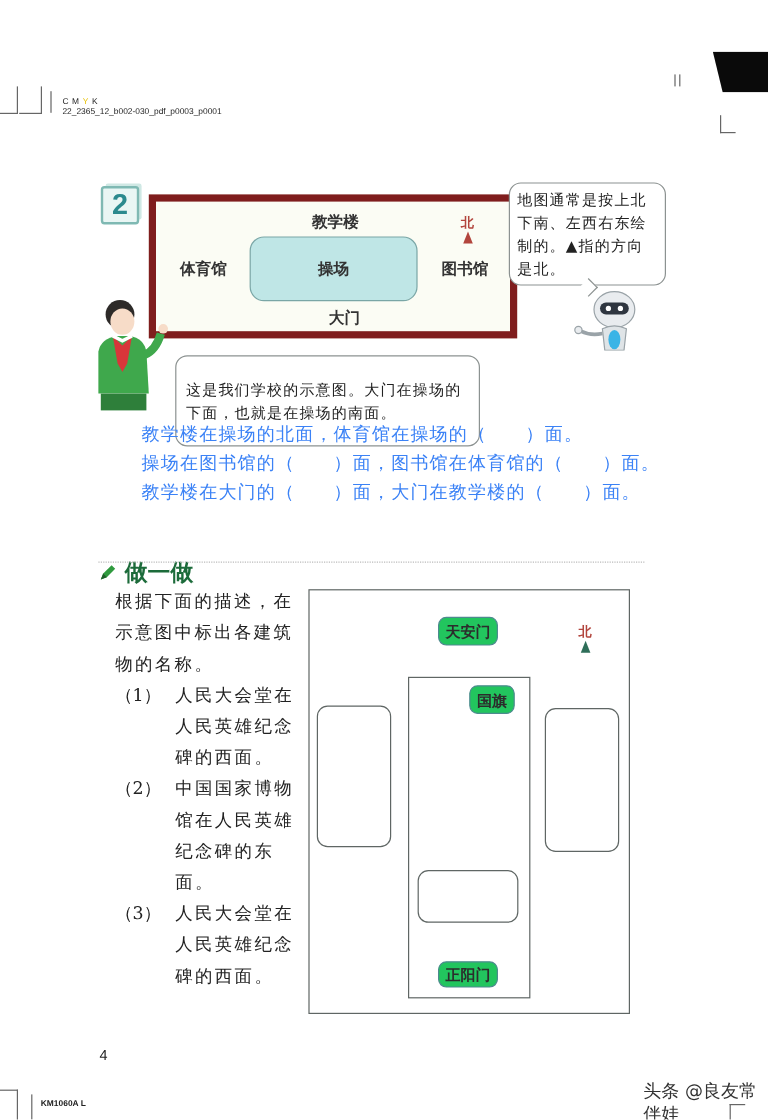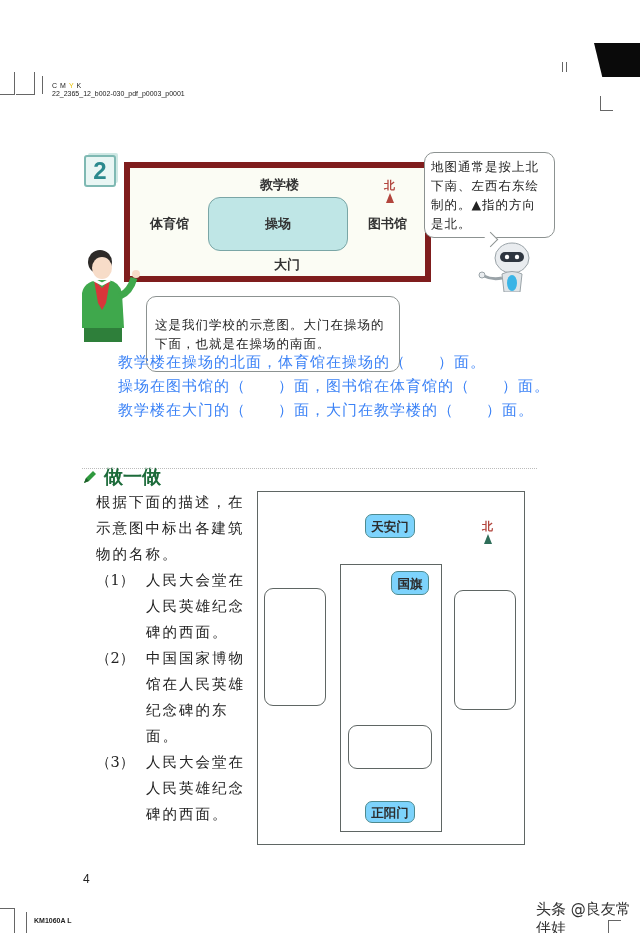--- a/index.html
+++ b/index.html
@@ -25,21 +25,21 @@
   .robot-bubble{left:424px;top:152px;width:117px;padding:4px 6px;letter-spacing:1px;}
   .kid-bubble{left:146px;top:296px;width:236px;padding:18px 8px;letter-spacing:1px;}
   .q-lines{position:absolute;left:118px;top:350px;font-size:15px;line-height:24px;color:#3b82f6;letter-spacing:1px;}
   .section-head{position:absolute;left:82px;top:440px;display:flex;align-items:center;gap:6px;font-size:19px;color:#1c6b3a;font-weight:bold;margin-top:24px;}
   .dotted{position:absolute;left:82px;top:468px;width:455px;border-top:1px dotted #bbb;}
   .instr{position:absolute;left:96px;top:489px;font-size:14.5px;line-height:26px;color:#222;letter-spacing:2px;}
   .instr .item{display:flex;}
   .instr .idx{width:50px;flex:none;letter-spacing:0;}
   .map2{position:absolute;left:257px;top:491px;width:266px;height:352px;border:1.5px solid #5f6664;background:#fff;}
   .square{position:absolute;left:82px;top:72px;width:100px;height:266px;border:1.5px solid #5f6664;}
-  .tag{position:absolute;background:#7dd3fc;border:1.5px solid #4e8a8f;border-radius:7px;font-size:12.5px;font-weight:bold;color:#2c2c2c;
+  .tag{position:absolute;background:#22c55e;border:1.5px solid #4e8a8f;border-radius:7px;font-size:12.5px;font-weight:bold;color:#2c2c2c;
        display:flex;align-items:center;justify-content:center;text-align:center;line-height:17px;}
   .blank-box{position:absolute;border:1.5px solid #5f6664;border-radius:9px;background:#fff;}
   .page-num{position:absolute;left:83px;top:872px;font-family:"Liberation Sans",sans-serif;font-size:12px;color:#222;}
   .footer-code{position:absolute;left:34px;top:917px;font-family:"Liberation Sans",sans-serif;font-size:7px;font-weight:bold;color:#222;}
   .watermark{position:absolute;left:536px;top:900px;font-family:"DejaVu Sans","Liberation Sans",sans-serif;font-size:15px;color:#333;}
 </style>
 </head>
 <body>
 
 <div class="crop" style="left:0;top:72px;width:14px;height:22px;border-right-width:1px;border-bottom-width:1px;"></div>

